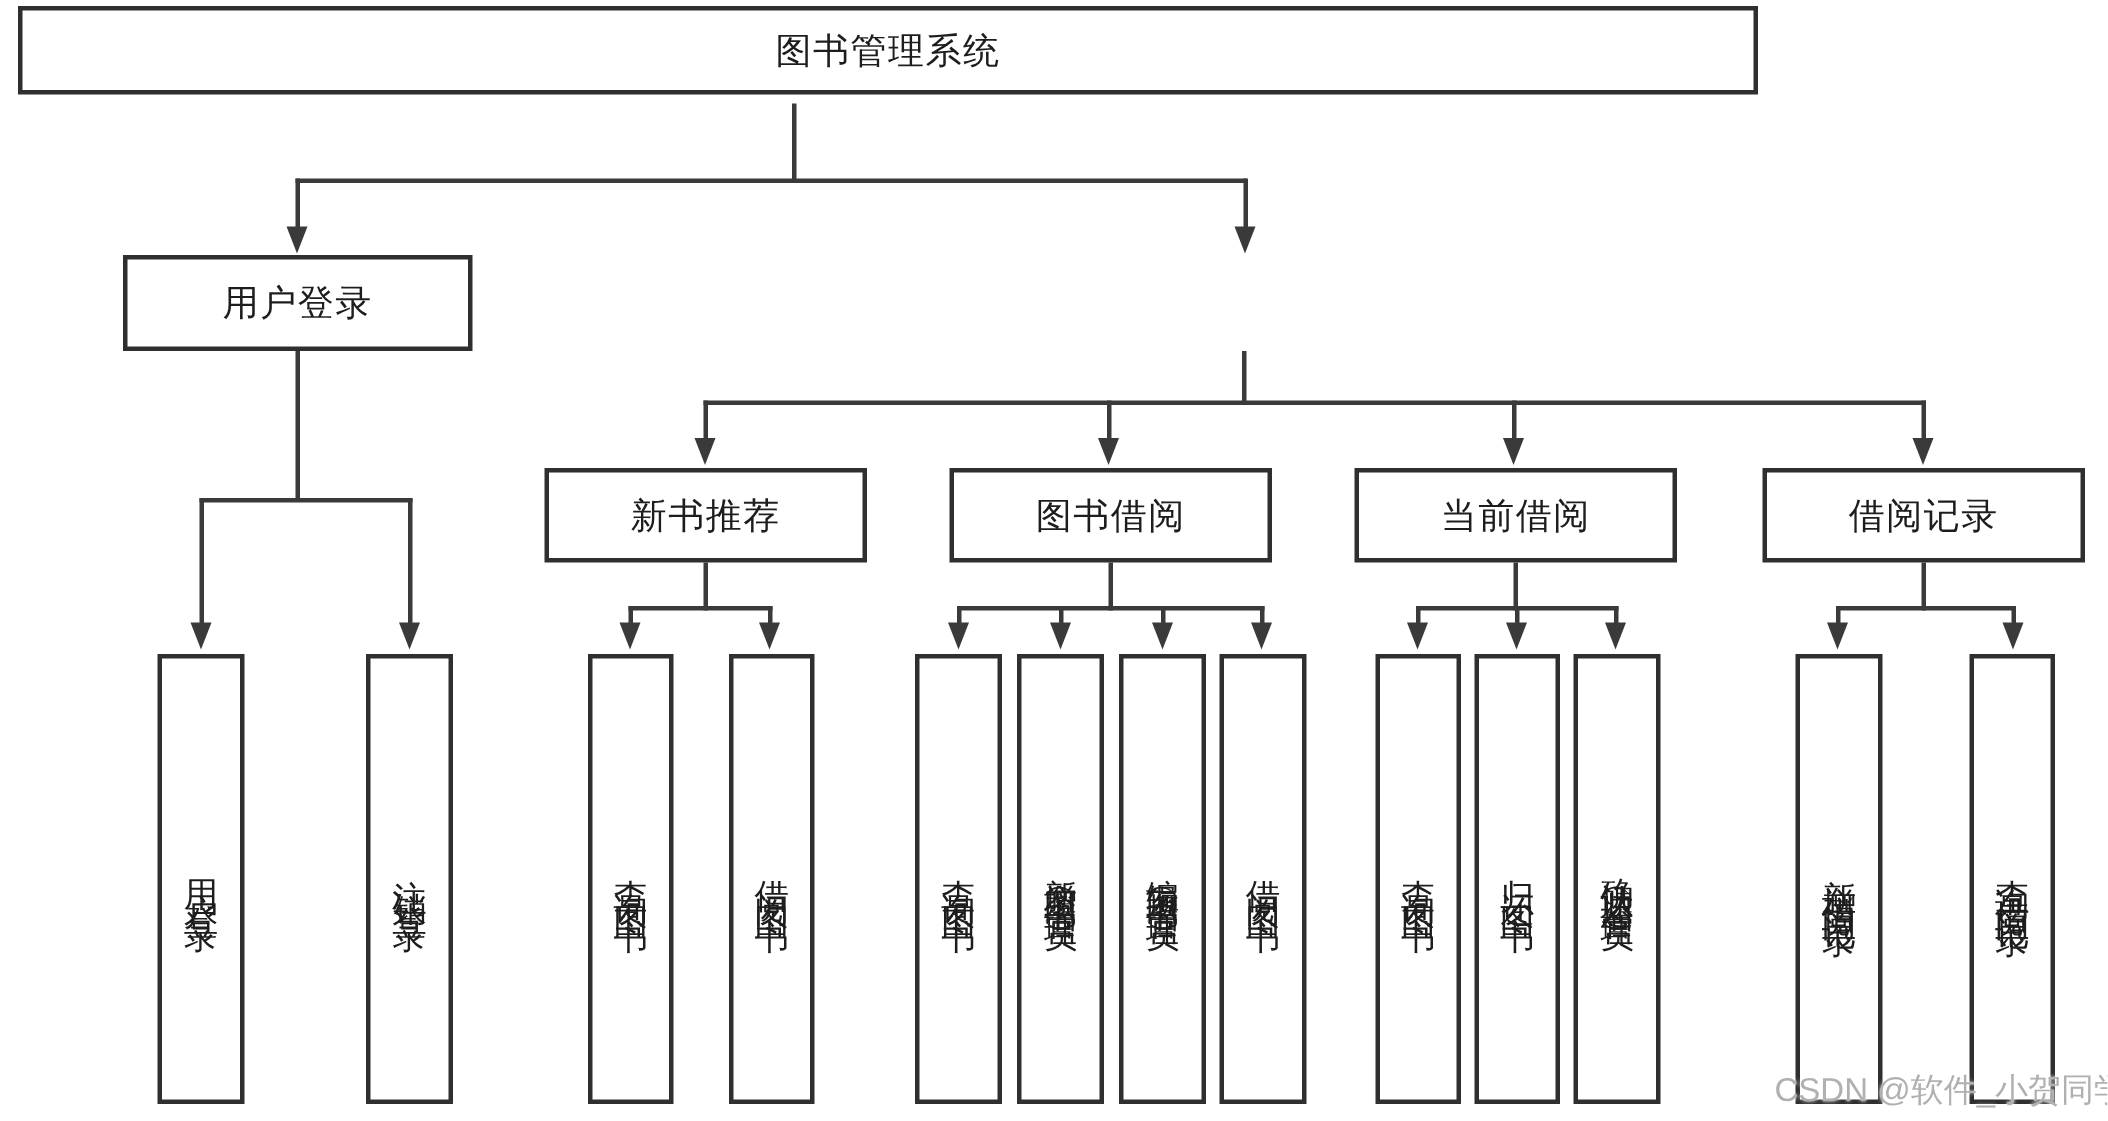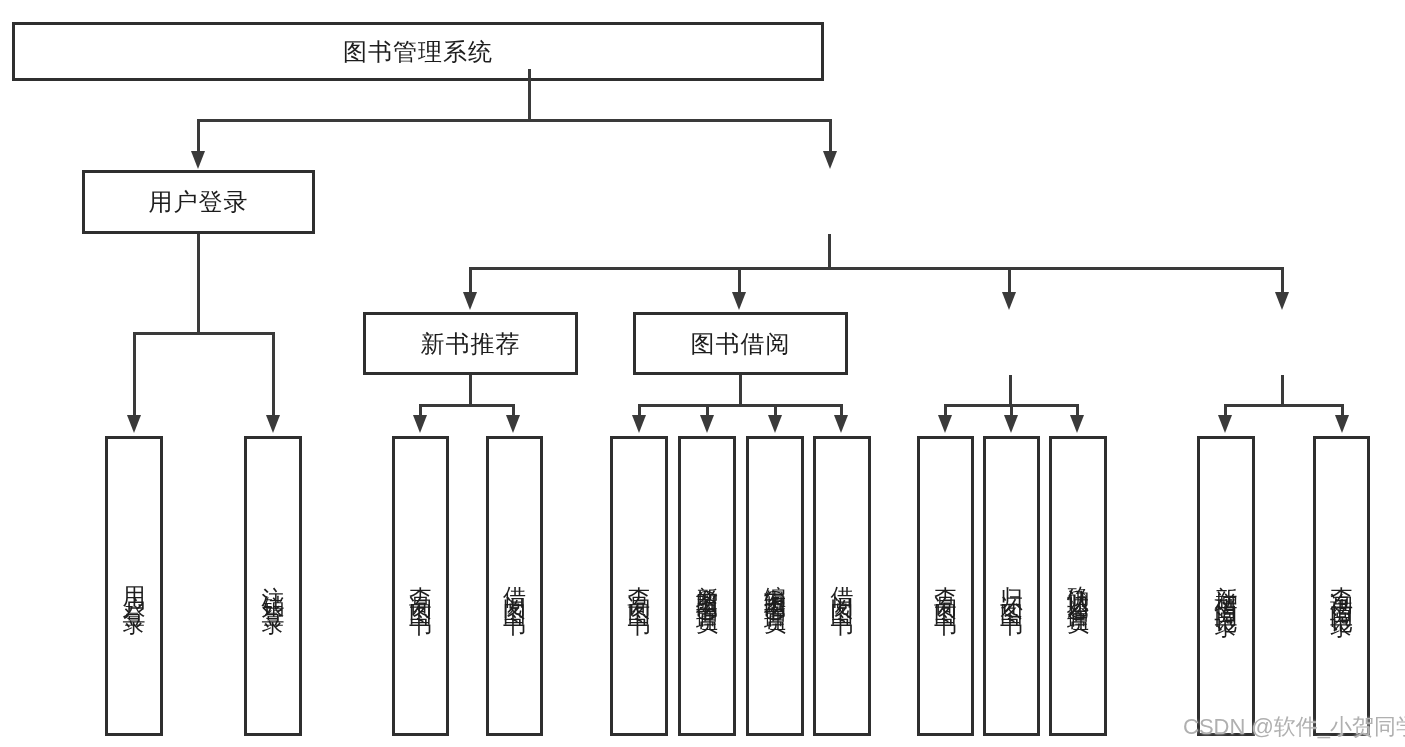--- a/index.html
+++ b/index.html
@@ -29,21 +29,21 @@
     position:absolute;left:1183px;top:712px;font-size:22px;
     color:var(--color-watermark,#b0b0b0);white-space:nowrap;z-index:5;
     text-shadow:0 0 3px rgba(255,255,255,.9),0 0 1px rgba(255,255,255,.8);
   }
 </style>
 </head>
 <body>
 
 <div id="stage">
 
-  <div class="node h" style="left:12px;top:22px;width:812px;height:59px">
+  <div class="node h" style="left:12px;top:4px;width:1160px;height:59px">
     <span>图书管理系统</span>
   </div>
 
   <div class="vline" style="left:528px;top:69px;height:52px"></div>
   <div class="hline" style="left:197px;top:119px;width:634px"></div>
   <div class="vline" style="left:197px;top:119px;height:34px"></div>
   <div class="arrow" style="left:191px;top:151px"></div>
   <div class="vline" style="left:829px;top:119px;height:34px"></div>
   <div class="arrow" style="left:823px;top:151px"></div>
 
@@ -67,20 +67,26 @@
   <div class="vline" style="left:1008px;top:267px;height:26px"></div>
   <div class="arrow" style="left:1002px;top:292px"></div>
   <div class="vline" style="left:1281px;top:267px;height:26px"></div>
   <div class="arrow" style="left:1275px;top:292px"></div>
 
   <div class="node h" style="left:363px;top:312px;width:215px;height:63px">
     <span>新书推荐</span>
   </div>
   <div class="node h" style="left:633px;top:312px;width:215px;height:63px">
     <span>图书借阅</span>
+  </div>
+  <div class="node h" style="left:903px;top:312px;width:215px;height:63px">
+    <span>当前借阅</span>
+  </div>
+  <div class="node h" style="left:1175px;top:312px;width:215px;height:63px">
+    <span>借阅记录</span>
   </div>
 
   <div class="vline" style="left:469px;top:375px;height:32px"></div>
   <div class="hline" style="left:419px;top:404px;width:96px"></div>
   <div class="vline" style="left:419px;top:404px;height:12px"></div>
   <div class="arrow" style="left:413px;top:415px"></div>
   <div class="vline" style="left:512px;top:404px;height:12px"></div>
   <div class="arrow" style="left:506px;top:415px"></div>
 
   <div class="vline" style="left:739px;top:375px;height:32px"></div>

